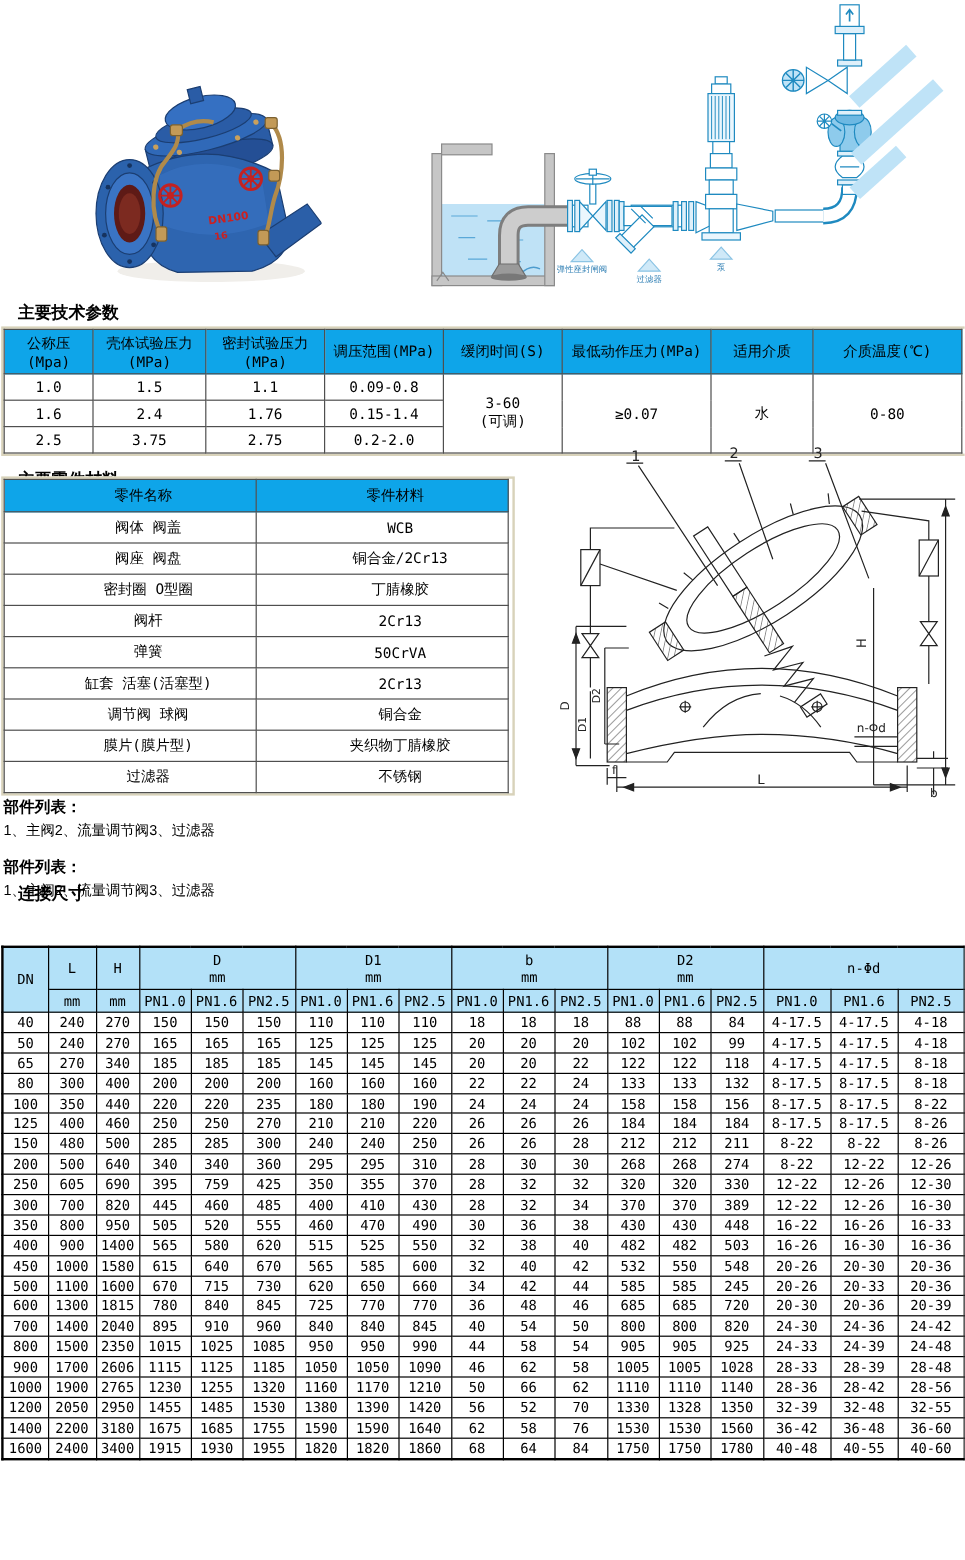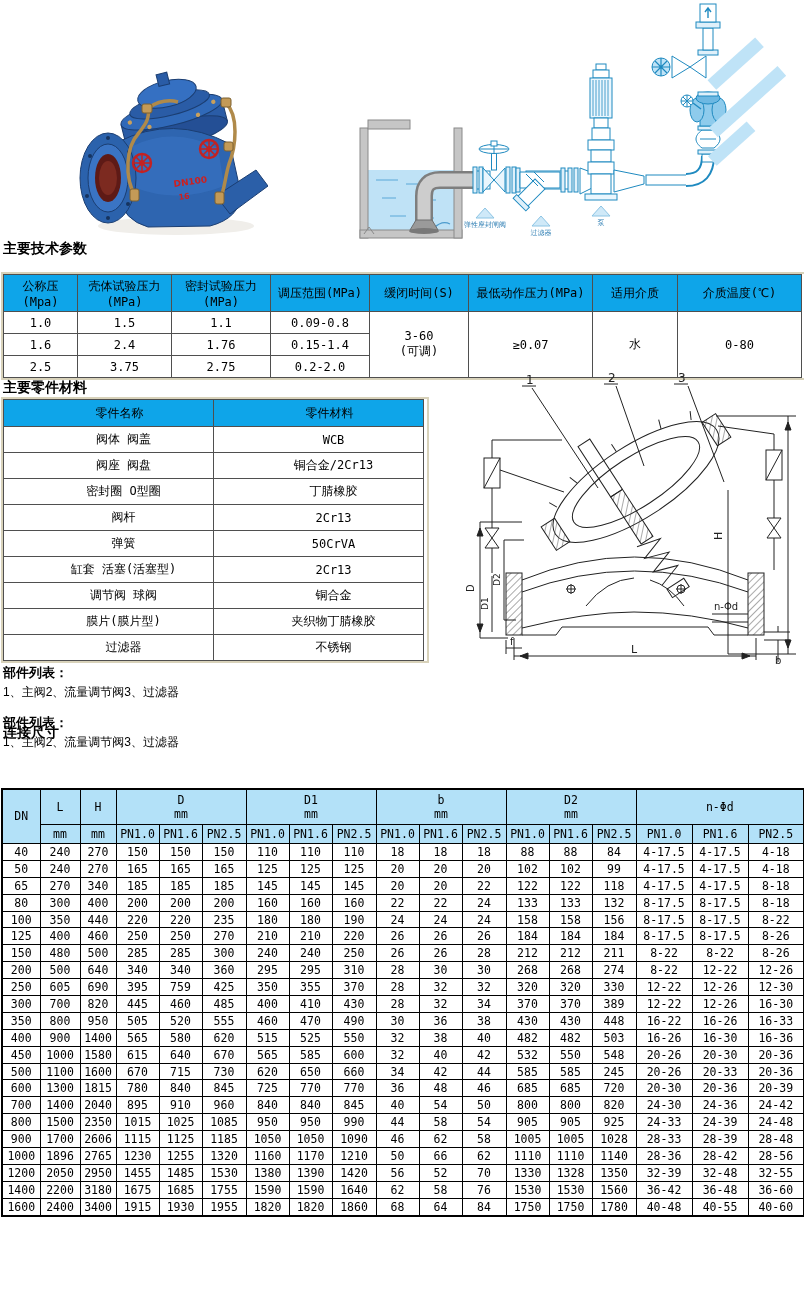--- a/index.html
+++ b/index.html
@@ -1,19 +1,19 @@
 <!DOCTYPE html>
 <html><head>
 <meta charset="utf-8">
 <style>
   html,body{margin:0;padding:0;background:#fff;}
   #page{position:relative;width:804px;height:1300px;background:#fff;overflow:hidden;
         font-family:"Liberation Sans",sans-serif;color:#000;}
   .abs{position:absolute;}
-  h3.sec{font-size:14px;font-weight:bold;margin:0;color:#000;}
+  h3.sec{font-size:14px;font-weight:bold;margin:12px;color:#000;}
   .plist-title{font-size:13px;font-weight:bold;}
   .plist-text{font-size:12px;margin-top:2px;}
   table{border-collapse:collapse;table-layout:fixed;}
   
   .tanframe{border:2px solid #d8d2ba;background:#fff;}
   .grid th,.grid td{border:1px solid #4f4f4f;text-align:center;vertical-align:middle;
       white-space:pre-line;font-weight:normal;padding:0 2px;
       font-family:"DejaVu Sans Mono","Liberation Sans",monospace;font-size:12px;}
   .grid th{background:#0ea5e9;}
   .t1 th{height:36px;}
@@ -847,21 +847,21 @@
           <td>58</td>
           <td>1005</td>
           <td>1005</td>
           <td>1028</td>
           <td>28-33</td>
           <td>28-39</td>
           <td>28-48</td>
         </tr>
         <tr>
           <td>1000</td>
-          <td>1896</td>
+          <td>1900</td>
           <td>2765</td>
           <td>1230</td>
           <td>1255</td>
           <td>1320</td>
           <td>1160</td>
           <td>1170</td>
           <td>1210</td>
           <td>50</td>
           <td>66</td>
           <td>62</td>

